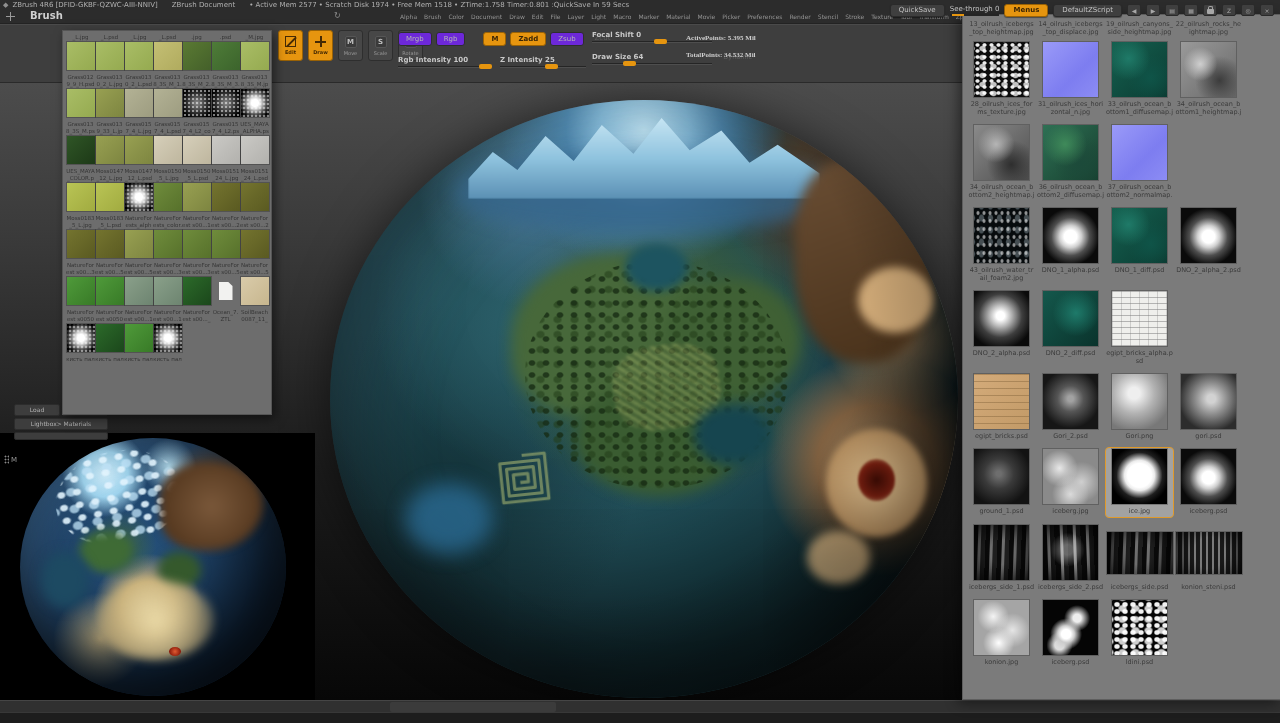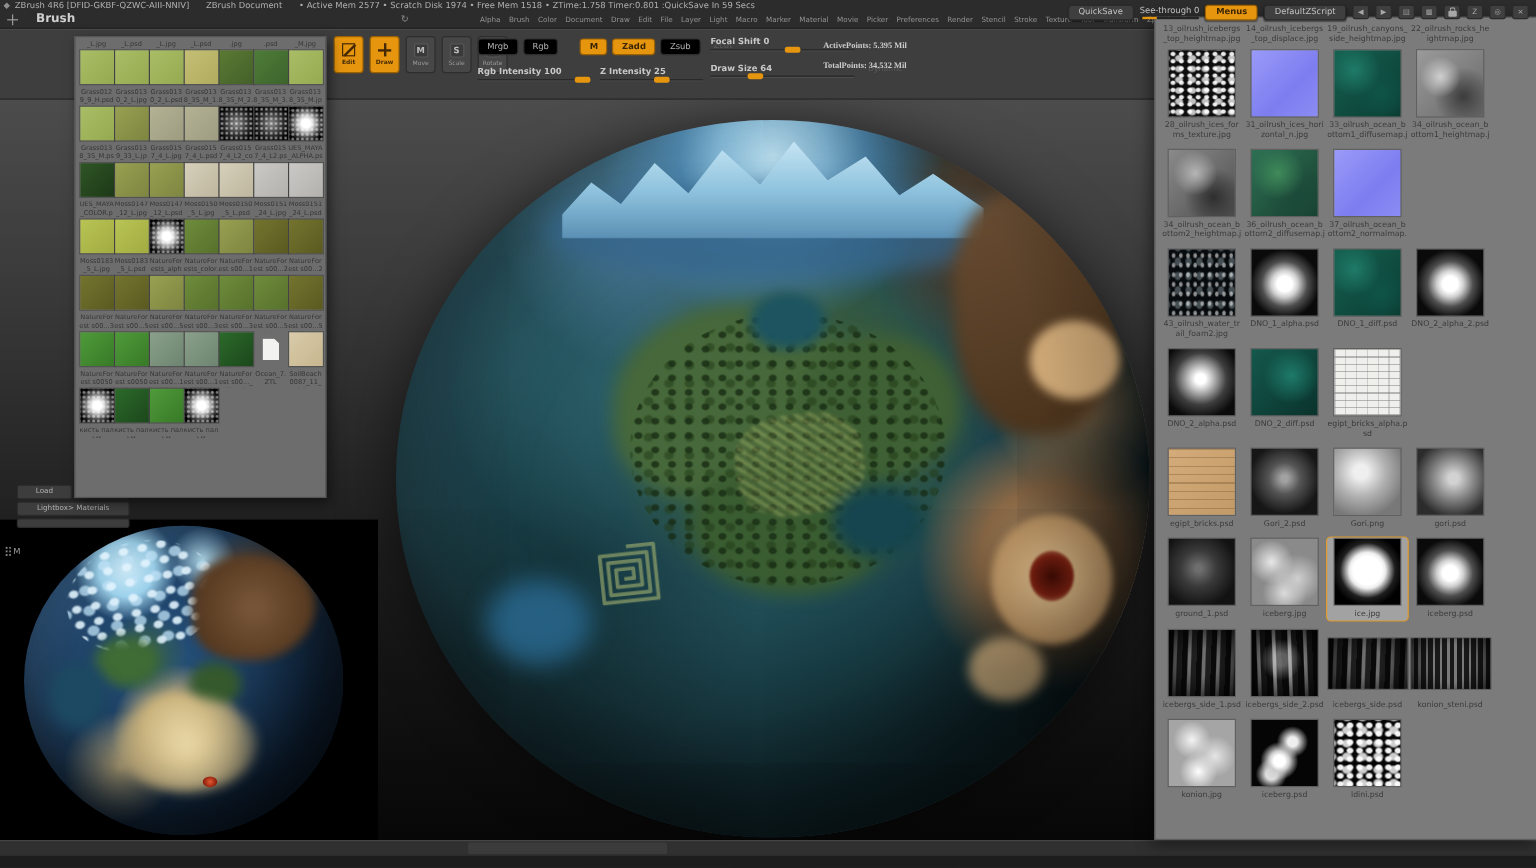--- a/index.html
+++ b/index.html
@@ -47,21 +47,21 @@
   .icon-edit { width:11px; height:11px; border:1px solid #452a04; position:relative; }
   .icon-edit::after { content:""; position:absolute; left:-1px; top:4px; width:13px; height:2px;
     background:#452a04; transform:rotate(-45deg); }
   .icon-draw { position:relative; width:11px; height:11px; }
   .icon-draw::before { content:""; position:absolute; left:5px; top:0; width:1.5px; height:11px; background:#452a04; }
   .icon-draw::after { content:""; position:absolute; top:5px; left:0; width:11px; height:1.5px; background:#452a04; }
   .icon-letter { width:12px; height:12px; background:#3a3a3a; border:1px solid #565656; border-radius:2px;
     color:#c0c0c0; font-size:7px; font-weight:bold; display:flex; align-items:center; justify-content:center; }
   #tb-paint { position:absolute; left:398px; top:7px; display:flex; align-items:center; }
   .pbtn { height:14px; border-radius:3px; font-size:7px; line-height:12px; padding:0 7px;
-    background:#000000; border:1px solid #2e2e2e; color:#b5b5b5; margin-right:4px; }
+    background:#6d28d9; border:1px solid #2e2e2e; color:#b5b5b5; margin-right:4px; }
   .pbtn.orange { background:#e6950f; color:#3a2505; font-weight:bold; border-color:#9a6205; }
   .pbtn.ghost { background:none; border:none; color:#5d5d5d; }
   .gap14 { width:14px; }
   .zslider { position:relative; }
   .zs-label { font-size:7px; font-weight:bold; color:#c9c9c9; white-space:nowrap; }
   .zs-track { height:2px; background:#252525; border-bottom:1px solid #4e4e4e; margin-top:2px; position:relative; }
   .zs-handle { position:absolute; top:-2px; width:13px; height:5px; background:#e6950f; border-radius:2px; }
   #tb-sliders { position:absolute; left:398px; top:31px; display:flex; gap:10px; }
   #tb-focal { position:absolute; left:592px; top:6px; width:120px; }
   #tb-draw { position:absolute; left:592px; top:28px; width:120px; }

